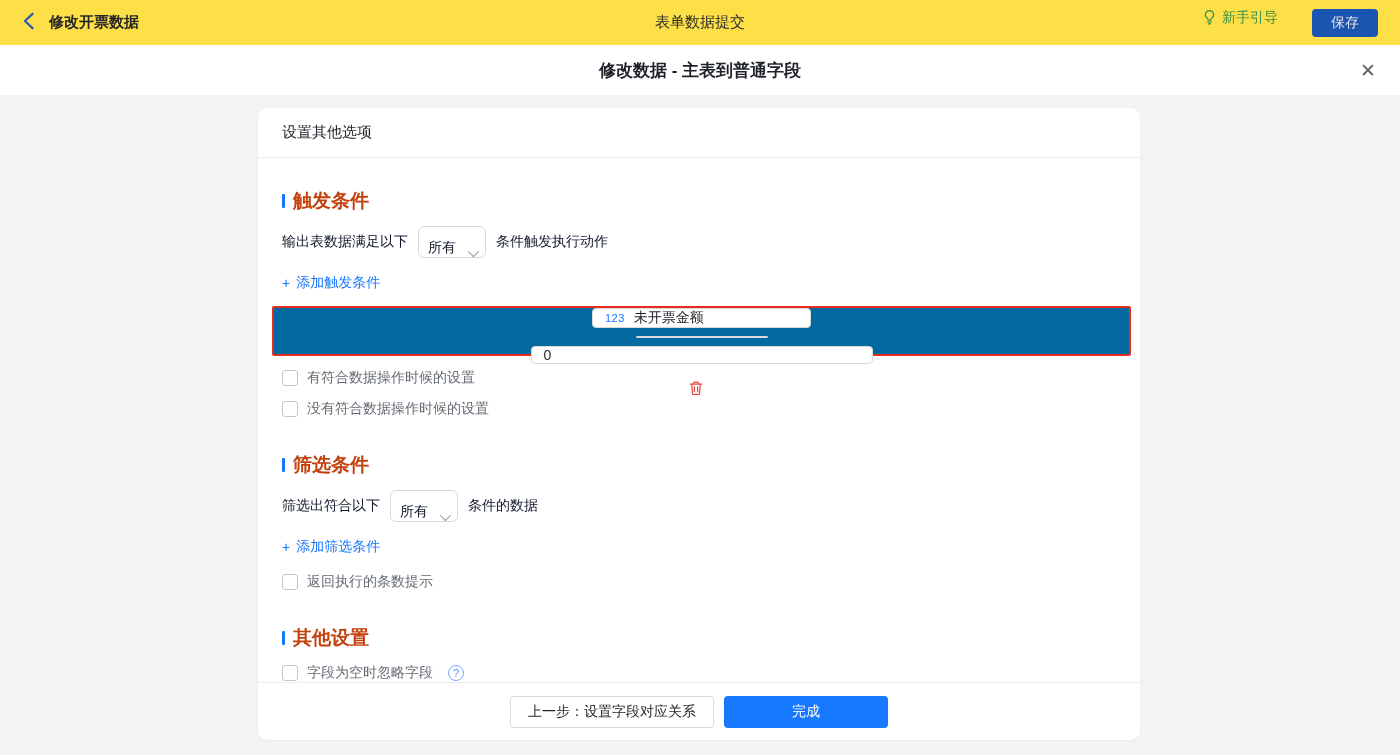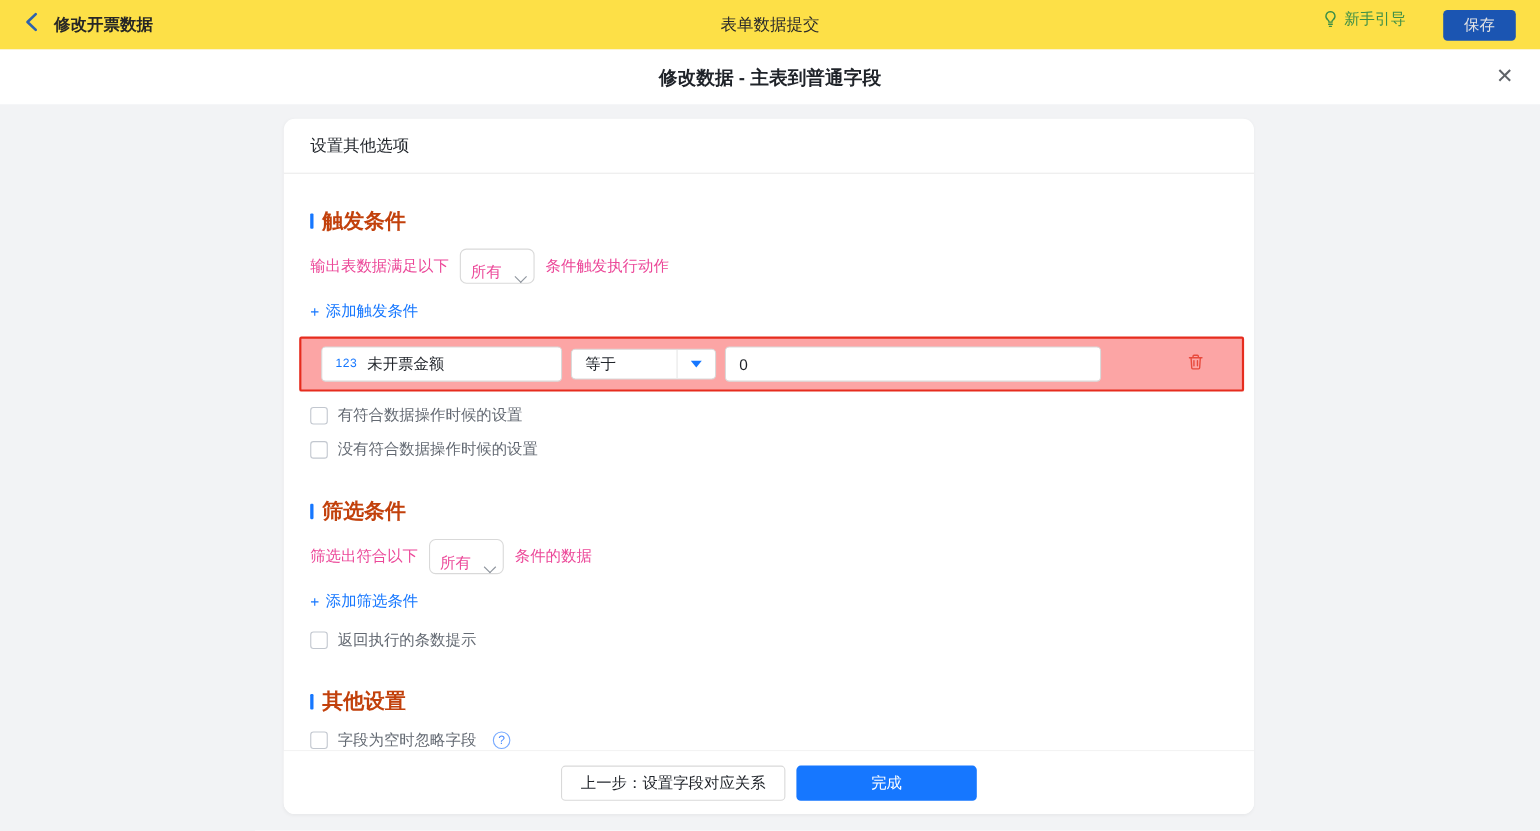--- a/index.html
+++ b/index.html
@@ -23,27 +23,27 @@
 
   
   .page-body { position:relative; height:660px; background:#f2f3f5; }
   .card { position:absolute; left:258px; top:13px; width:882px; height:632px; background:#ffffff; border-radius:10px; box-shadow:0 1px 3px rgba(0,0,0,0.04); }
   .card-header { height:50px; display:flex; align-items:center; padding:0 24px; font-size:15px; color:#1f2329; border-bottom:1px solid #ececec; }
   .card-body { padding:30px 24px 0 24px; }
 
   .section-title { display:flex; align-items:center; font-size:19px; font-weight:700; color:#c2410c; }
   .section-bar { width:3px; height:14px; background:#1677ff; margin-right:8px; border-radius:1px; }
 
-  .sentence { display:flex; align-items:center; gap:10px; margin-top:12px; font-size:14px; color:#ec4899; }
+  .sentence { display:flex; align-items:center; gap:10px; margin-top:12px; font-size:14px; color:#0f172a; }
   .mini-select { display:flex; align-items:flex-end; justify-content:space-between; width:68px; height:32px; padding:0 9px; border:1px solid #d9d9d9; border-radius:6px; background:#fff; cursor:pointer; }
   .chev { width:8px; height:8px; border-right:1.5px solid #8f959e; border-bottom:1.5px solid #8f959e; transform:rotate(45deg) translateY(-2px); }
 
   .add-link { display:flex; align-items:center; gap:6px; margin-top:16px; font-size:14px; color:#1677ff; cursor:pointer; width:fit-content; }
 
-  .cond-row { position:relative; margin:14px 0 0 -10px; width:859px; height:50px; background:#fca5a5; border:2px solid #e62c1e; border-radius:2px; display:flex; align-items:center; padding:0 18px; gap:8px; }
+  .cond-row { position:relative; margin:14px 0 0 -10px; width:859px; height:50px; background:#0369a1; border:2px solid #e62c1e; border-radius:2px; display:flex; align-items:center; padding:0 18px; gap:8px;flex-direction:column; }
   .field-box { display:flex; align-items:center; width:219px; height:32px; background:#fff; border:1px solid #d9d9d9; border-radius:4px; padding:0 12px; cursor:pointer; }
   .field-type { font-size:11px; color:#1677ff; margin-right:9px; letter-spacing:0.5px; }
   .field-name { font-size:14px; color:#1f2329; }
   .op-box { display:flex; align-items:stretch; width:132px; height:28px; background:#fff; border:1px solid #d9d9d9; border-radius:4px; cursor:pointer; overflow:hidden; }
   .op-label { flex:1; display:flex; align-items:center; padding-left:12px; font-size:14px; color:#1f2329; }
   .op-caret-wrap { width:35px; display:flex; align-items:center; justify-content:center; border-left:1px solid #e7e7e7; }
   .caret-down { width:0; height:0; border-left:5px solid transparent; border-right:5px solid transparent; border-top:6px solid #1677ff; }
   .value-input { width:342px; height:32px; background:#fff; border:1px solid #d9d9d9; border-radius:4px; padding:0 12px; font-size:14px; color:#1f2329; font-family:inherit; outline:none; }
   .row-spacer { flex:1; }
   .trash-btn { display:flex; align-items:center; justify-content:center; width:24px; height:24px; cursor:pointer; margin-right:12px; }

